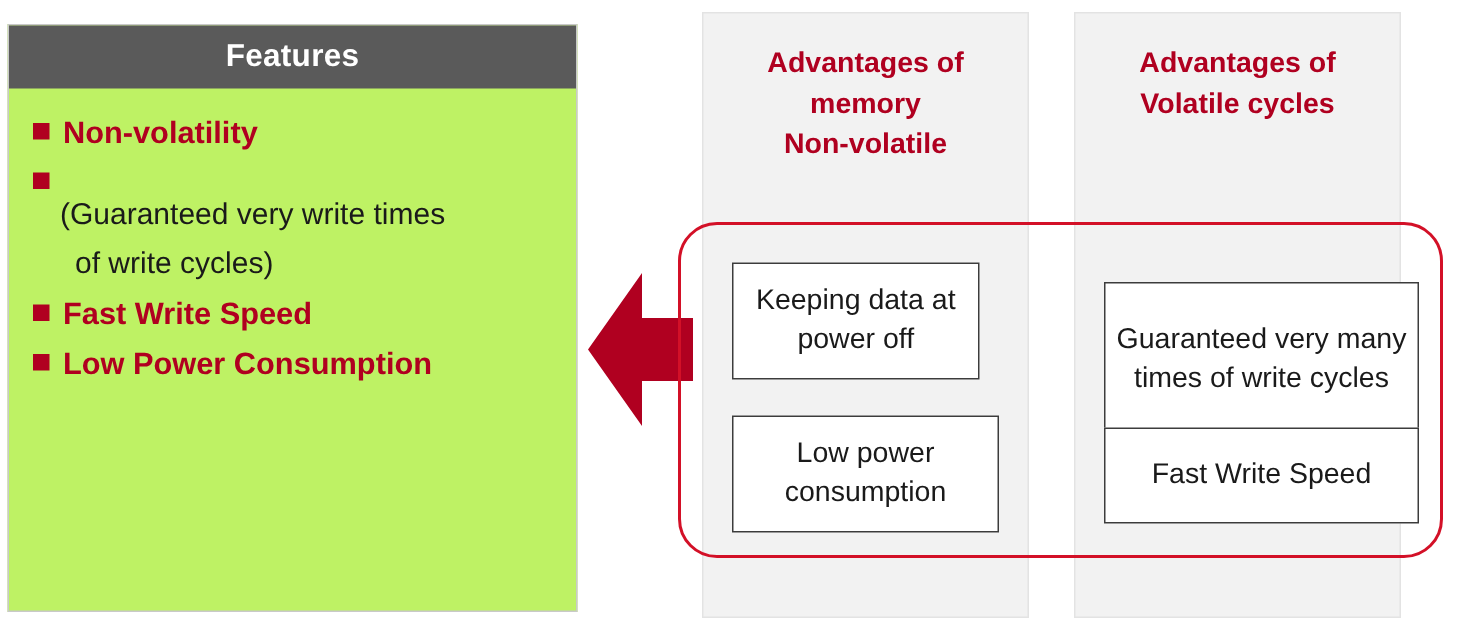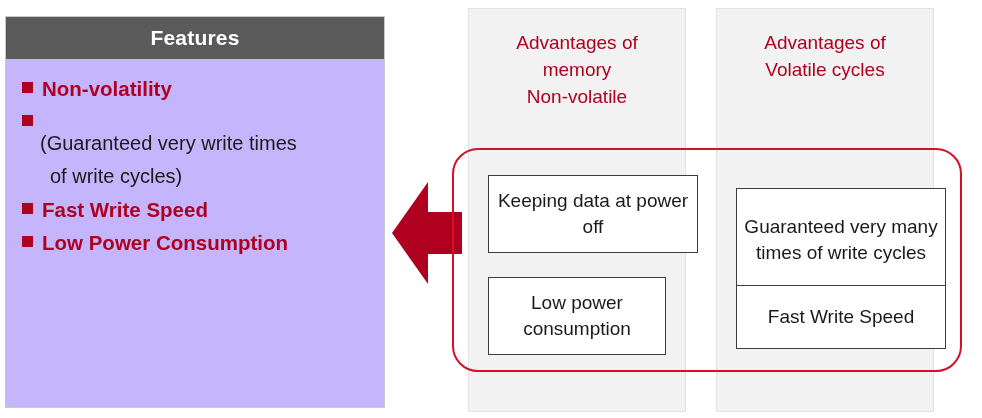--- a/index.html
+++ b/index.html
@@ -17,21 +17,21 @@
 
   
   #features-panel {
     position: absolute;
     left: 5px;
     top: 16px;
     width: 380px;
     height: 392px;
     border: 1px solid #c9c9c9;
     box-sizing: border-box;
-    background: #c4b5fd;
+    background: #bef264;
   }
   #features-header {
     height: 42px;
     background: #5a5a5a;
     color: #ffffff;
     font-size: 21px;
     font-weight: bold;
     display: flex;
     align-items: center;
     justify-content: center;
@@ -87,21 +87,21 @@
     height: 404px;
     background: #f2f2f2;
     border: 1px solid #e3e3e3;
     box-sizing: border-box;
   }
   #col-nonvolatile { left: 468px; }
   #col-volatile { left: 716px; }
 
   .adv-col-title {
     color: #b00020;
-    font-weight: normal;
+    font-weight: bold;
     font-size: 19px;
     line-height: 27px;
     text-align: center;
     padding: 20px 12px 0 12px;
   }
 
   .adv-box {
     position: absolute;
     background: #ffffff;
     border: 1px solid #3c3c3c;
@@ -109,21 +109,21 @@
     color: #1a1a1a;
     font-size: 19px;
     line-height: 26px;
     text-align: center;
     display: flex;
     align-items: center;
     justify-content: center;
     padding: 4px 6px;
   }
   
-  #box-nv-1 { left: 488px; top: 175px; width: 210px; height: 78px; }
+  #box-nv-1 { left: 488px; top: 175px; width: 165px; height: 78px; }
   #box-nv-2 { left: 488px; top: 277px; width: 178px; height: 78px; }
   
   #box-v-1 { left: 736px; top: 165px; width: 210px; height: 104px; margin-top: 23px; }
   #box-v-2 { left: 736px; top: 285px; width: 210px; height: 64px; }
 
   
   #highlight {
     position: absolute;
     left: 452px;
     top: 148px;

